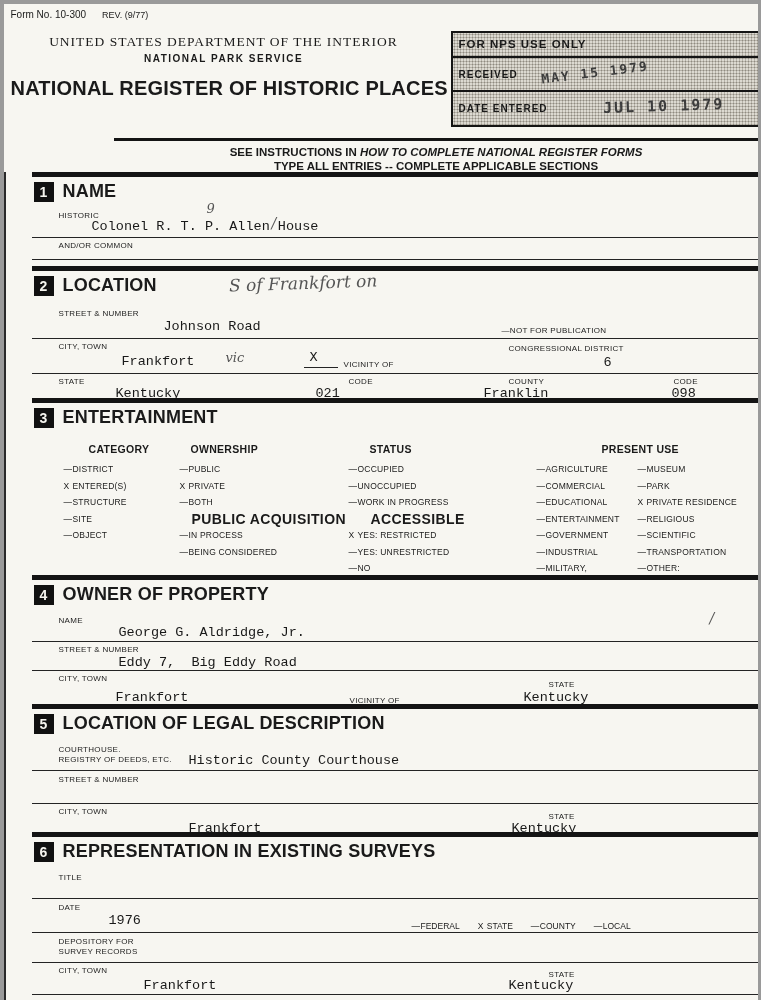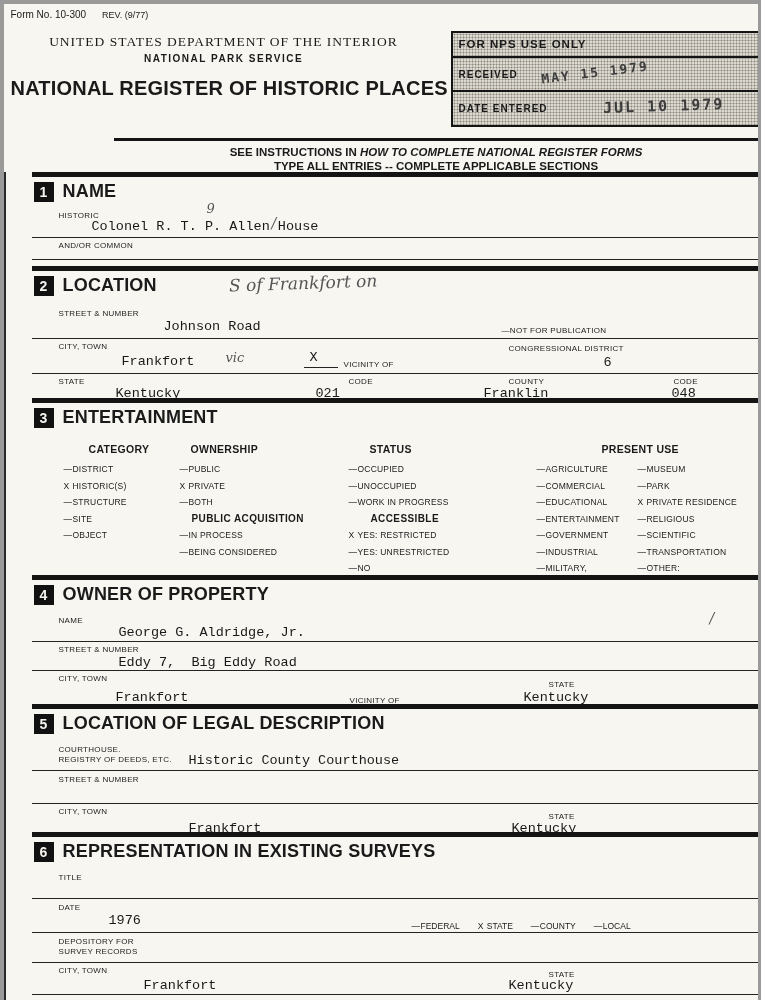--- a/index.html
+++ b/index.html
@@ -37,21 +37,21 @@
   .typed { position:absolute; font-family:"Liberation Mono","DejaVu Sans Mono",monospace;
           font-size:13.5px; white-space:pre; color:#191919; }
   .hand { position:absolute; font-family:"DejaVu Serif", serif; font-style:italic;
           color:#555; white-space:nowrap; }
   .hline { position:absolute; left:0; width:729px; height:1px; background:#242424; }
   .shortline { position:absolute; height:1px; background:#242424; }
   .chdr { position:absolute; font-size:10.5px; font-weight:700; letter-spacing:0.3px; white-space:nowrap; }
   .ccol { position:absolute; font-size:8.5px; letter-spacing:0.2px; line-height:16.5px; white-space:nowrap; }
   .ccol .item { display:block; }
   .ccol .m { display:inline-block; min-width:9px; }
-  .subhdr { display:block; font-size:10px; font-weight:700; letter-spacing:0.4px; }
+  .subhdr { display:block; font-size:14px; font-weight:700; letter-spacing:0.4px; }
   .levels { position:absolute; display:flex; gap:18px; font-size:8.5px; white-space:nowrap; }
   .levels .m { display:inline-block; min-width:9px; }
   .scan-edge { position:absolute; left:0; top:168px; width:2px; height:832px; background:#2a2a2a; }
 </style>
 </head>
 <body>
 
 <div class="page">
   <div class="scan-edge"></div>
 
@@ -114,37 +114,37 @@
     <span class="lbl" style="left:312px; top:89px;">VICINITY OF</span>
     <span class="typed" style="left:572px; top:84px;">6</span>
     <div class="hline" style="top:102px;"></div>
     <span class="lbl" style="left:27px; top:106px;">STATE</span>
     <span class="lbl" style="left:317px; top:106px;">CODE</span>
     <span class="lbl" style="left:477px; top:106px;">COUNTY</span>
     <span class="lbl" style="left:642px; top:106px;">CODE</span>
     <span class="typed" style="left:84px; top:115px;">Kentucky</span>
     <span class="typed" style="left:284px; top:115px;">021</span>
     <span class="typed" style="left:452px; top:115px;">Franklin</span>
-    <span class="typed" style="left:640px; top:115px;">048</span>
+    <span class="typed" style="left:640px; top:115px;">098</span>
     <div class="hline" style="top:131px;"></div>
   </section>
 
   <section class="sec" style="top:394px; height:177px;">
     <div class="sechead">
       <span class="numbox">3</span>
       <span class="sectitle">ENTERTAINMENT</span>
     </div>
     <span class="chdr" style="left:57px; top:40px;">CATEGORY</span>
     <span class="chdr" style="left:159px; top:40px;">OWNERSHIP</span>
     <span class="chdr" style="left:338px; top:40px;">STATUS</span>
     <span class="chdr" style="left:570px; top:40px;">PRESENT USE</span>
 
     <div class="ccol" style="left:32px; top:58px;">
       <span class="item"><span class="m">—</span><span>DISTRICT</span></span>
-      <span class="item"><span class="m">X</span><span>HISTORIC(S)</span></span>
+      <span class="item"><span class="m">X</span><span>ENTERED(S)</span></span>
       <span class="item"><span class="m">—</span><span>STRUCTURE</span></span>
       <span class="item"><span class="m">—</span><span>SITE</span></span>
       <span class="item"><span class="m">—</span><span>OBJECT</span></span>
     </div>
 
     <div class="ccol" style="left:148px; top:58px;">
       <span class="item"><span class="m">—</span><span>PUBLIC</span></span>
       <span class="item"><span class="m">X</span><span>PRIVATE</span></span>
       <span class="item"><span class="m">—</span><span>BOTH</span></span>
       <span class="subhdr" style="margin-left:12px;">PUBLIC ACQUISITION</span>

